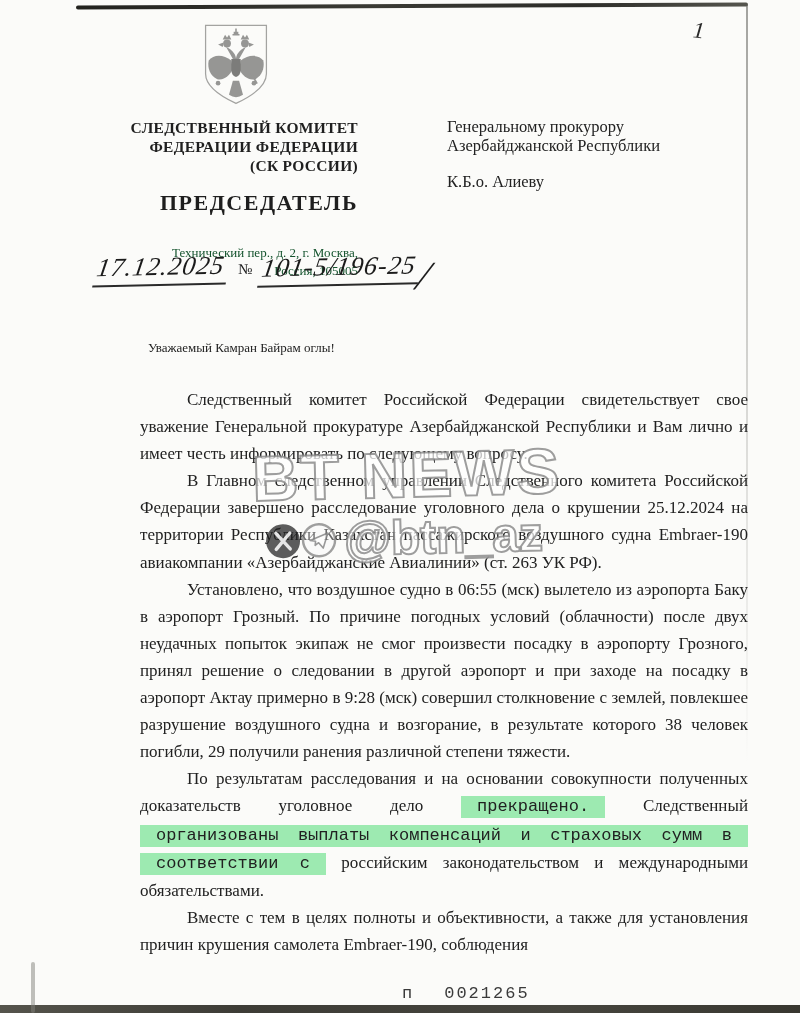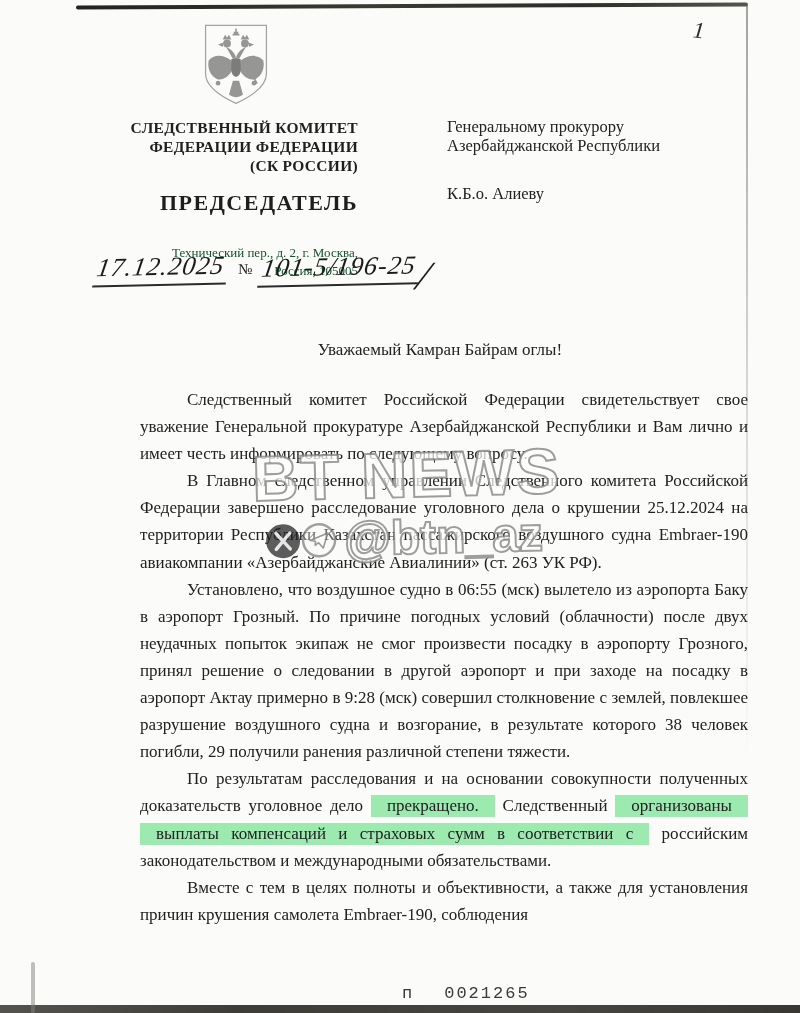--- a/index.html
+++ b/index.html
@@ -34,28 +34,28 @@
   .org-name { margin-top:8px; font-weight:bold; font-size:15.5px; line-height:19px; letter-spacing:.3px; color:#1f1f1f; }
   .chairman { margin-top:15px; font-weight:bold; font-size:22px; letter-spacing:1.5px; color:#1e1e1e; }
   .address { margin-top:28px; font-size:13px; line-height:18px; color:#14532d; }
   
   .refline { position:absolute; left:95px; top:252px; display:flex; align-items:flex-end; color:#1b1b1b; }
   .hand { font-style:italic; transform:skewX(-10deg) rotate(-1.2deg); font-size:26px; letter-spacing:1px; border-bottom:2px solid #2a2a2a; padding:0 4px 2px 2px; }
   .numsign { font-size:15px; margin:0 8px 8px 10px; font-style:normal; }
   .hand-tail { font-style:italic; font-size:40px; transform:skewX(-14deg); line-height:20px; margin-left:-2px; }
   
   .recipient { position:absolute; left:447px; top:118px; font-size:16.5px; line-height:1.14; color:#222; }
-  .recipient .name { margin-top:29px; }
+  .recipient .name { margin-top:17px; }
   
   .pagenum { position:absolute; left:693px; top:18px; font-size:23px; font-style:italic; transform:rotate(6deg); color:#2a2a2a; }
   
-  .salutation { position:absolute; left:136px; top:340px; width:608px; text-align:center; font-size:17px; color:#222; }
+  .salutation { position:absolute; left:148px; top:340px; width:608px; text-align:left; font-size:13px; color:#222; }
   .body { position:absolute; left:140px; top:386px; width:608px; font-size:17px; line-height:27.1px; text-align:justify; color:#212121; }
   .body p { margin:0; text-indent:47px; }
-  mark.hl { background:rgba(140,230,165,.85); color:inherit; padding:1px 16px 2px; box-decoration-break:clone; -webkit-box-decoration-break:clone; }
+  mark.hl { background:rgba(140,230,165,.85); color:inherit; padding:1px 16px 2px; box-decoration-break:clone;font-family:Liberation Mono, monospace; -webkit-box-decoration-break:clone; }
   
   .stamp { position:absolute; left:402px; top:984px; display:flex; gap:30px; font-family:"Liberation Mono", monospace; font-size:17px; color:#3a3a3a; letter-spacing:2px; }
   
   .watermark { position:absolute; left:0; top:0; width:800px; height:1013px; pointer-events:none; }
   .wm-line1 {
     position:absolute; left:252px; top:438px; font-family:"Liberation Sans", sans-serif;
     font-weight:bold; font-size:64px; letter-spacing:2px;
     color:rgba(255,255,255,.45); -webkit-text-stroke:2px rgba(125,125,125,.75);
     text-shadow:0 0 2px rgba(255,255,255,.5); transform:rotate(-1.5deg);
   }

